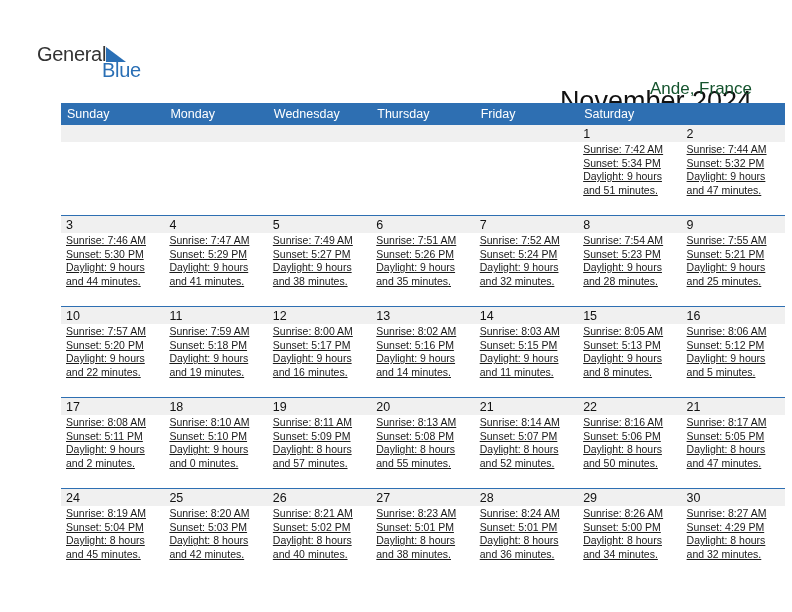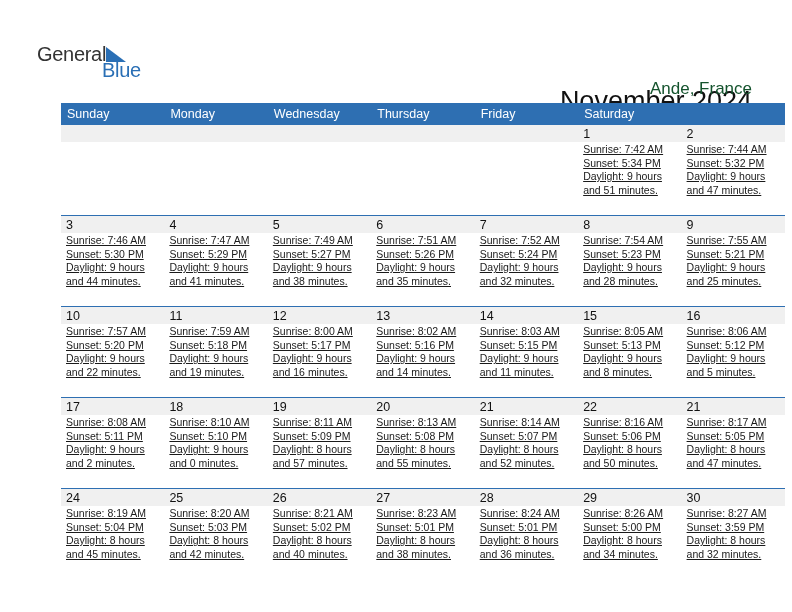--- a/index.html
+++ b/index.html
@@ -354,20 +354,20 @@
             <div>Sunrise: 8:26 AM</div>
             <div>Sunset: 5:00 PM</div>
             <div>Daylight: 8 hours</div>
             <div>and 34 minutes.</div>
           </div>
         </div>
         <div class="cell">
           <div class="date">30</div>
           <div class="info">
             <div>Sunrise: 8:27 AM</div>
-            <div>Sunset: 3:59 PM</div>
+            <div>Sunset: 4:29 PM</div>
             <div>Daylight: 8 hours</div>
             <div>and 32 minutes.</div>
           </div>
         </div>
       </div>
     </div>
 </div>
 
 </body></html>

